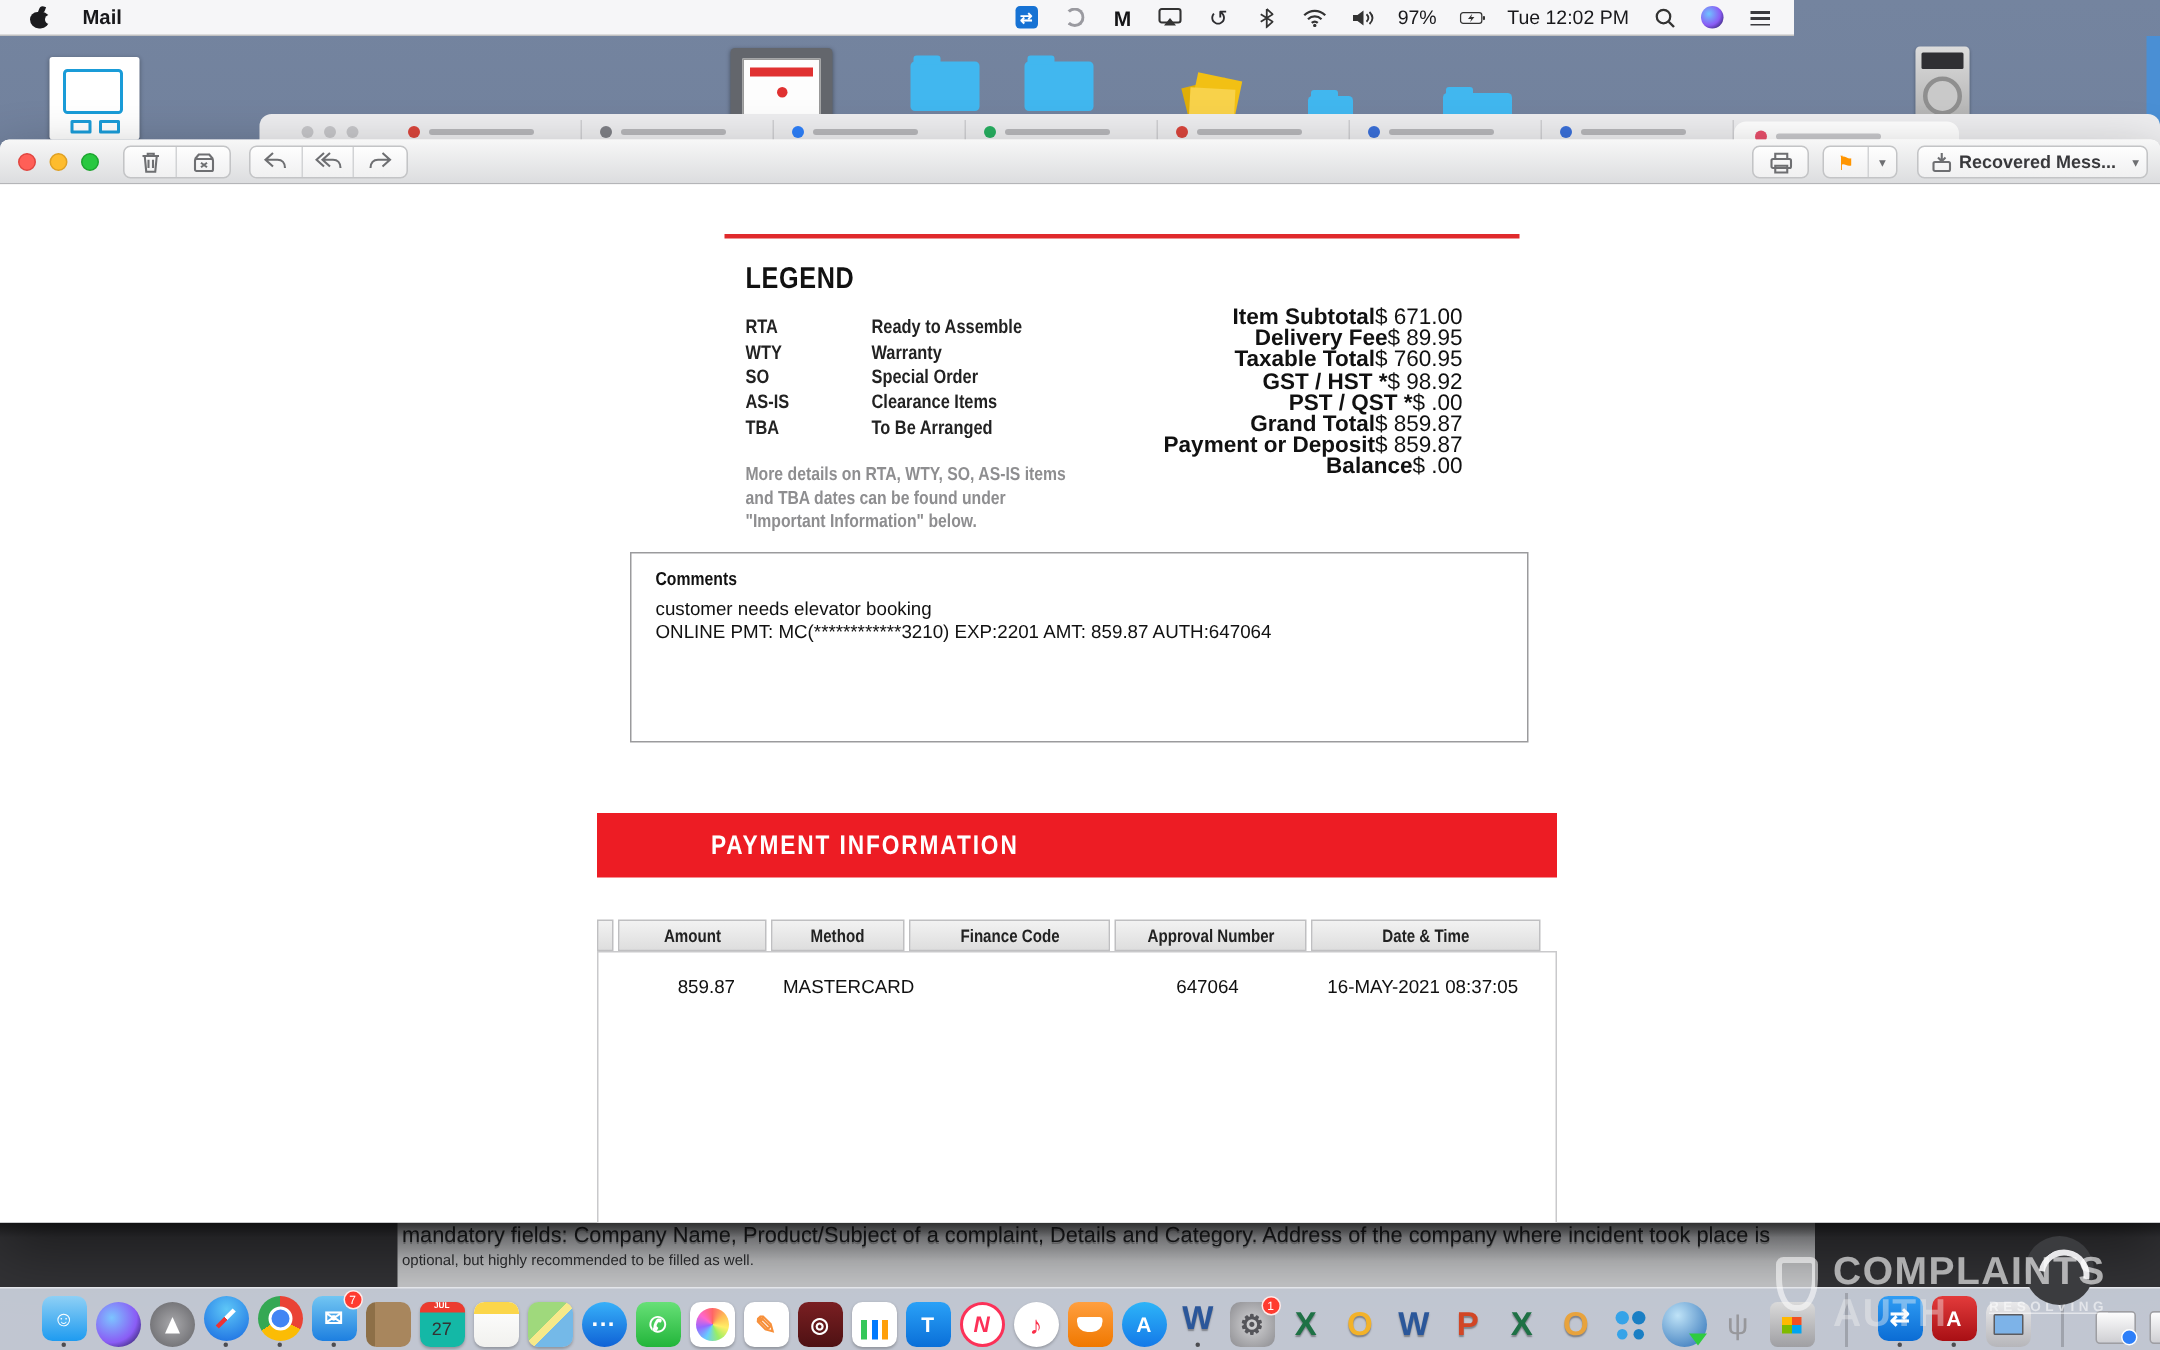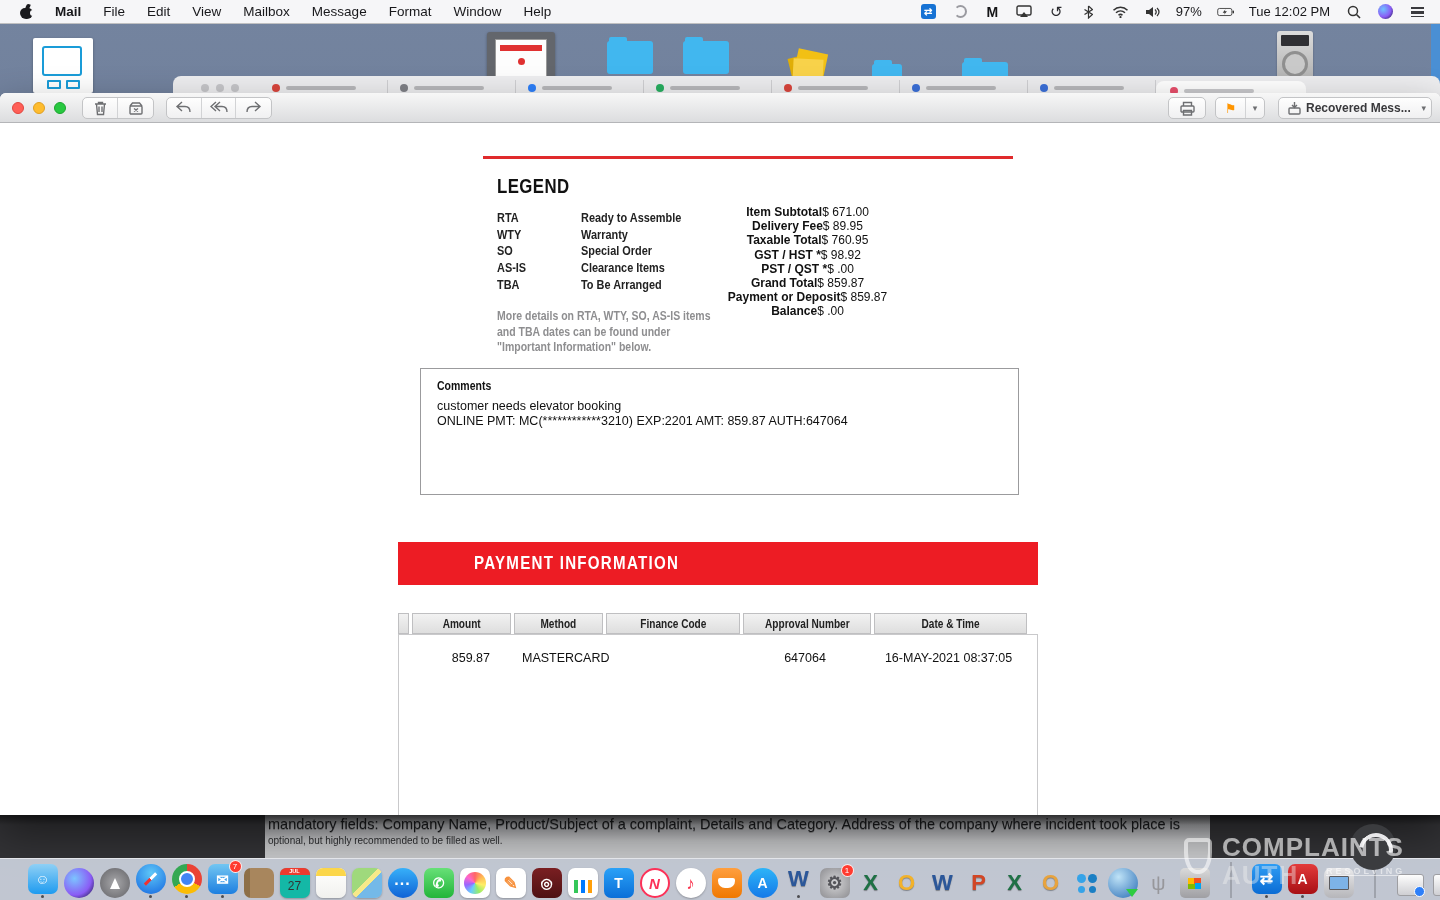--- a/index.html
+++ b/index.html
@@ -22,21 +22,21 @@
   .paper-pile i{position:absolute;display:block;width:30px;height:24px;background:#f2c014;}
   .paper-pile i:nth-child(1){left:2px;top:8px;transform:rotate(-14deg);background:#e0ae07;}
   .paper-pile i:nth-child(2){left:8px;top:4px;transform:rotate(12deg);}
   .paper-pile i:nth-child(3){left:5px;top:12px;transform:rotate(3deg);background:#f8d24a;}
   .appliance{position:absolute;left:1277px;top:31px;width:36px;height:56px;background:linear-gradient(#dcdcdc,#ababab);border-radius:3px;box-shadow:0 1px 2px rgba(0,0,0,.3);}
   .appliance .panel{position:absolute;left:4px;top:4px;width:28px;height:11px;background:#2f2f33;border-radius:1px;}
   .appliance .door{position:absolute;left:5px;top:20px;width:26px;height:26px;border-radius:50%;border:3px solid #8f8f8f;background:#c9c9c9;}
   .right-sliver{position:absolute;left:1431px;top:24px;width:9px;height:69px;background:#4a8fd4;}
 
   
-  .menubar{position:absolute;left:0;top:0;width:1440px;height:24px;background:#f6f6f8;border-bottom:1px solid rgba(0,0,0,.22);display:flex;align-items:center;z-index:30;font-size:13.5px;color:#18181b;}
+  .menubar{position:absolute;left:0;top:0;width:1196px;height:24px;background:#f6f6f8;border-bottom:1px solid rgba(0,0,0,.22);display:flex;align-items:center;z-index:30;font-size:13.5px;color:#18181b;}
   .mb-left{display:flex;align-items:center;gap:22px;padding-left:20px;}
   .mb-appname{font-weight:bold;}
   .apple{position:relative;width:13px;height:15px;}
   .apple .body{position:absolute;left:0;top:4px;width:13px;height:11px;background:#1b1b1e;border-radius:5px 5px 6px 6px;}
   .apple .bite{position:absolute;right:-3px;top:6px;width:6px;height:6px;background:#f6f6f8;border-radius:50%;}
   .apple .leaf{position:absolute;left:6px;top:0;width:4px;height:5px;background:#1b1b1e;border-radius:60% 0 60% 0;transform:rotate(20deg);}
   .mb-right{margin-left:auto;display:flex;align-items:center;gap:15px;padding-right:14px;font-size:13px;}
   .mb-ic{display:inline-flex;align-items:center;justify-content:center;width:17px;height:17px;color:#333;}
   .tv-sq{width:15px;height:15px;background:#1672d4;border-radius:3px;color:#fff;font-size:10px;font-weight:bold;display:flex;align-items:center;justify-content:center;}
   .spiral{width:13px;height:13px;border:2px solid #9a9aa0;border-radius:50%;border-left-color:transparent;}
@@ -72,21 +72,21 @@
   
   .inv{position:absolute;left:0;top:30px;width:100%;height:692px;background:#fff;overflow:hidden;}
   .cond{display:inline-block;transform:scaleX(.84);transform-origin:0 50%;}
   .condc{display:inline-block;transform:scaleX(.84);transform-origin:50% 50%;}
   .red-line{position:absolute;left:483px;top:33px;width:530px;height:3px;background:#e02a2c;}
   .legend-title{position:absolute;left:497px;top:52px;font-size:20px;font-weight:bold;letter-spacing:.5px;color:#111;}
   .legend-rows{position:absolute;left:497px;top:86px;font-size:13px;font-weight:bold;color:#222;}
   .legend-row{display:flex;height:16.8px;align-items:center;gap:32px;}
   .legend-row .code{width:52px;}
   .legend-note{position:absolute;left:497px;top:186px;font-size:12.5px;font-weight:bold;color:#8e8e90;line-height:15.6px;}
-  .totals{position:absolute;left:640px;top:82px;width:335px;text-align:center;font-size:12px;color:#111;line-height:14.2px;}
+  .totals{position:absolute;left:640px;top:82px;width:335px;text-align:right;font-size:15px;color:#111;line-height:14.2px;}
   .totals b{font-weight:bold;}
   .comments-box{position:absolute;left:420px;top:245px;width:599px;height:127px;border:1px solid #9b9b9d;background:#fff;padding:10px 0 0 16px;}
   .comments-title{font-size:12.5px;font-weight:bold;color:#111;margin-bottom:6px;}
   .comment-line{font-size:12.5px;color:#111;line-height:15px;}
   .pay-banner{position:absolute;left:398px;top:419px;width:640px;height:43px;background:#ed1c24;display:flex;align-items:center;}
   .pay-banner span{color:#fff;font-size:18px;font-weight:bold;letter-spacing:1.5px;margin-left:38px;}
   .pay-header{position:absolute;left:398px;top:490px;width:640px;height:21px;display:flex;gap:3px;}
   .ph-cell{background:linear-gradient(#f2f2f2,#dedede);border:1px solid #bfbfc1;display:flex;align-items:center;justify-content:center;font-size:12px;font-weight:bold;color:#222;}
   .ph-narrow{width:11px;}
   .col-amount{width:99px;}.col-method{width:89px;}.col-finance{width:134px;}.col-approval{width:128px;}.col-datetime{width:153px;}
@@ -263,31 +263,20 @@
   </div>
 
   <div class="menubar">
     <div class="mb-left">
       <span class="apple">
           <i class="body"></i>
           <i class="bite"></i>
           <i class="leaf"></i>
         </span>
       <span class="mb-appname">Mail</span>
-      <span style="display:flex;gap:22px;">
-
-      <span class="mb-item">File</span>
-          <span class="mb-item">Edit</span>
-          <span class="mb-item">View</span>
-          <span class="mb-item">Mailbox</span>
-          <span class="mb-item">Message</span>
-          <span class="mb-item">Format</span>
-          <span class="mb-item">Window</span>
-          <span class="mb-item">Help</span>
-        </span>
     </div>
     <div class="mb-right">
       <span class="mb-ic">
           <span class="tv-sq">⇄</span>
         </span>
       <span class="mb-ic">
           <span class="spiral"></span>
         </span>
       <span class="mb-ic mwb">M</span>
       <span class="mb-ic">

